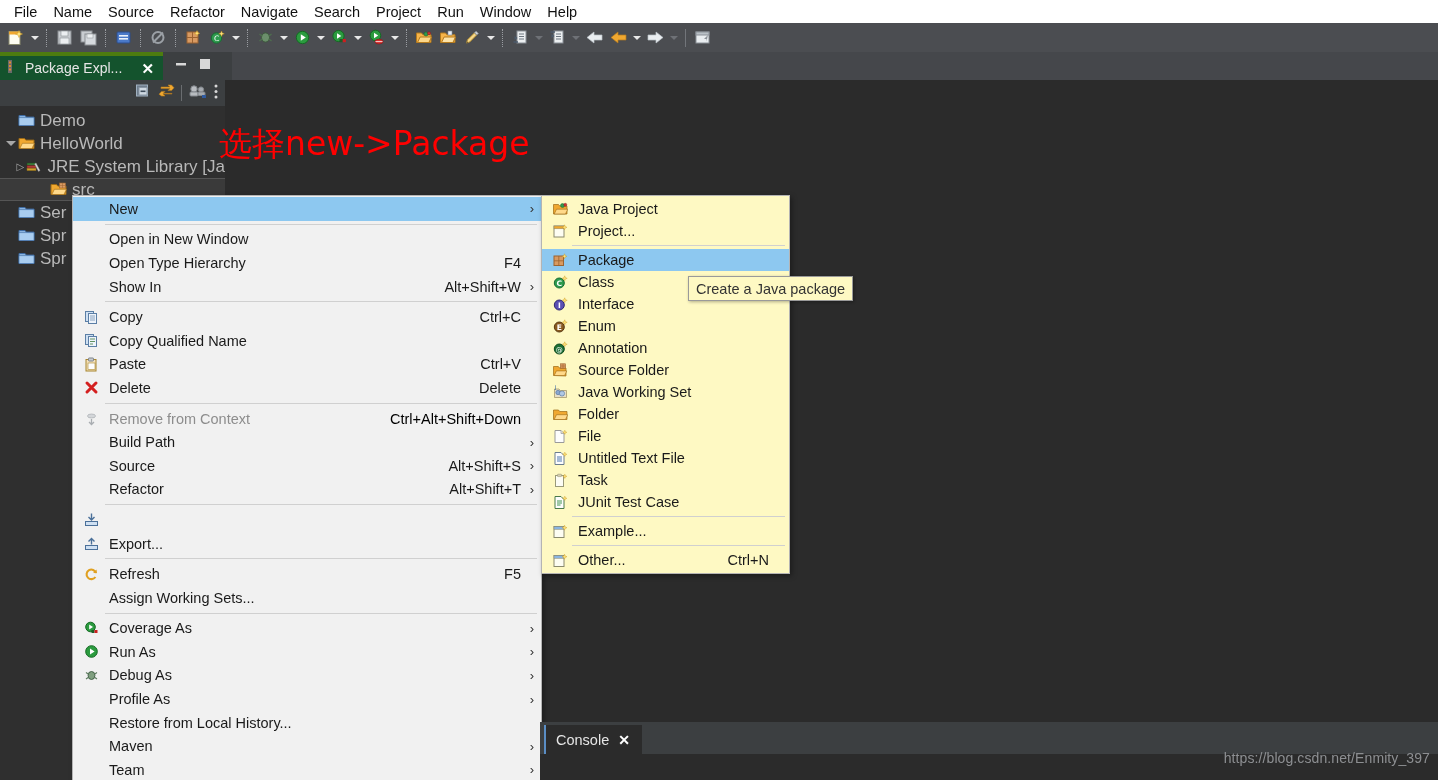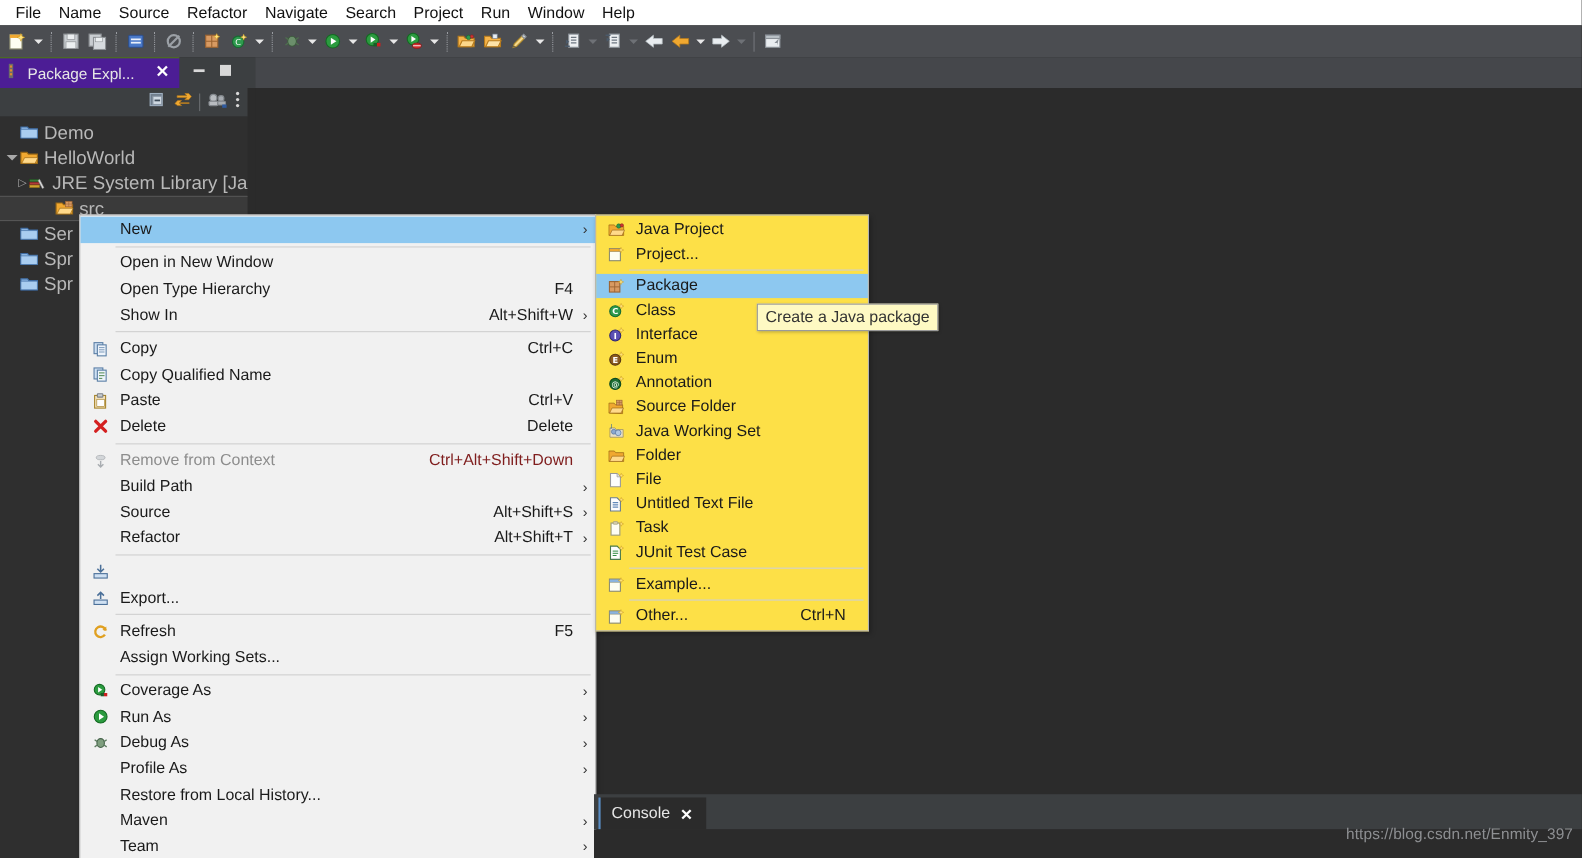--- a/index.html
+++ b/index.html
@@ -55,23 +55,23 @@
   .pe-panel {
     position: absolute; left: 0; top: 52px; width: 225px; height: 728px;
     background: #2f2f2f;
   }
   .pe-tabrow {
     position: absolute; left: 0; top: 52px; width: 232px; height: 28px;
     background: #3c3f41;
   }
   .pe-tab {
     position: absolute; left: 0; top: 0; width: 163px; height: 28px;
-    background: #4c1d95;
+    background: #14532d;
     display: flex; align-items: center; padding-left: 6px;
-    border-top: 1px solid #4d7c0f;
+    border-top: 4px solid #4d7c0f;
   }
   .pe-tab .tabtitle {
     font-size: 14px; color: #e6e6e6; margin-left: 5px; white-space: nowrap;
   }
   .pe-tab .tabclose {
     position: absolute; right: 9px; top: 5px;
     font-size: 15px; color: #ffffff; font-weight: bold; line-height: 16px;
   }
   .pe-winbtns {
     position: absolute; left: 168px; top: 0; width: 64px; height: 28px;
@@ -179,34 +179,34 @@
   .mrow.hl { background: #8dc8f0; }
   .mrow.disabled { color: #8d8d8d; }
   .mico {
     width: 28px; min-width: 28px; height: 20px;
     display: flex; align-items: center; justify-content: center;
   }
   .mlabel { flex: 1; white-space: nowrap; padding-left: 4px; }
   .maccel {
     font-size: 14.5px; color: #1a1a1a; white-space: nowrap; padding-right: 6px;
   }
-  .mrow.disabled .maccel { color: #7f1d1d; }
+  .mrow.disabled .maccel { color: #000000; }
   .msub {
     width: 14px; min-width: 14px; text-align: center;
     font-size: 13px; color: #333; padding-right: 4px;
   }
   .msub.empty { color: transparent; }
   .msep {
     height: 1px; background: #d0d0d0; margin: 3px 4px 3px 32px;
   }
 
   
   .submenu {
     position: absolute; left: 541px; top: 195px; width: 249px;
-    background: #fde047;
+    background: #fef9c3;
     border: 1px solid #b4b4b4;
     box-shadow: 2px 2px 5px rgba(0,0,0,0.35);
     padding: 2px 0 2px 0;
   }
   .submenu .mrow { height: 22px; }
   .submenu .msep { margin: 3px 4px 3px 30px; }
 
   
   .tooltip {
     position: absolute; left: 688px; top: 276px;
@@ -546,20 +546,21 @@
             <path d="M1 4.6h15v7.9H1z" fill="#a9cdf0" stroke="#3f6ca3" stroke-width="0.6"></path>
           </svg>
         </span>
         <span class="lbl">Spr</span>
       </div>
     </div>
 
   <div class="editor-tabbar"></div>
   <div class="editor-area"></div>
 
+  <div class="annotation">选择new-&gt;Package</div>
 
   <div class="ctxmenu" id="ctxmenu">
       <div class="mrow hl">
         <span class="mico"></span>
         <span class="mlabel">New</span>
         <span class="msub">›</span>
       </div>
       <div class="msep"></div>
       <div class="mrow">
         <span class="mico"></span>

